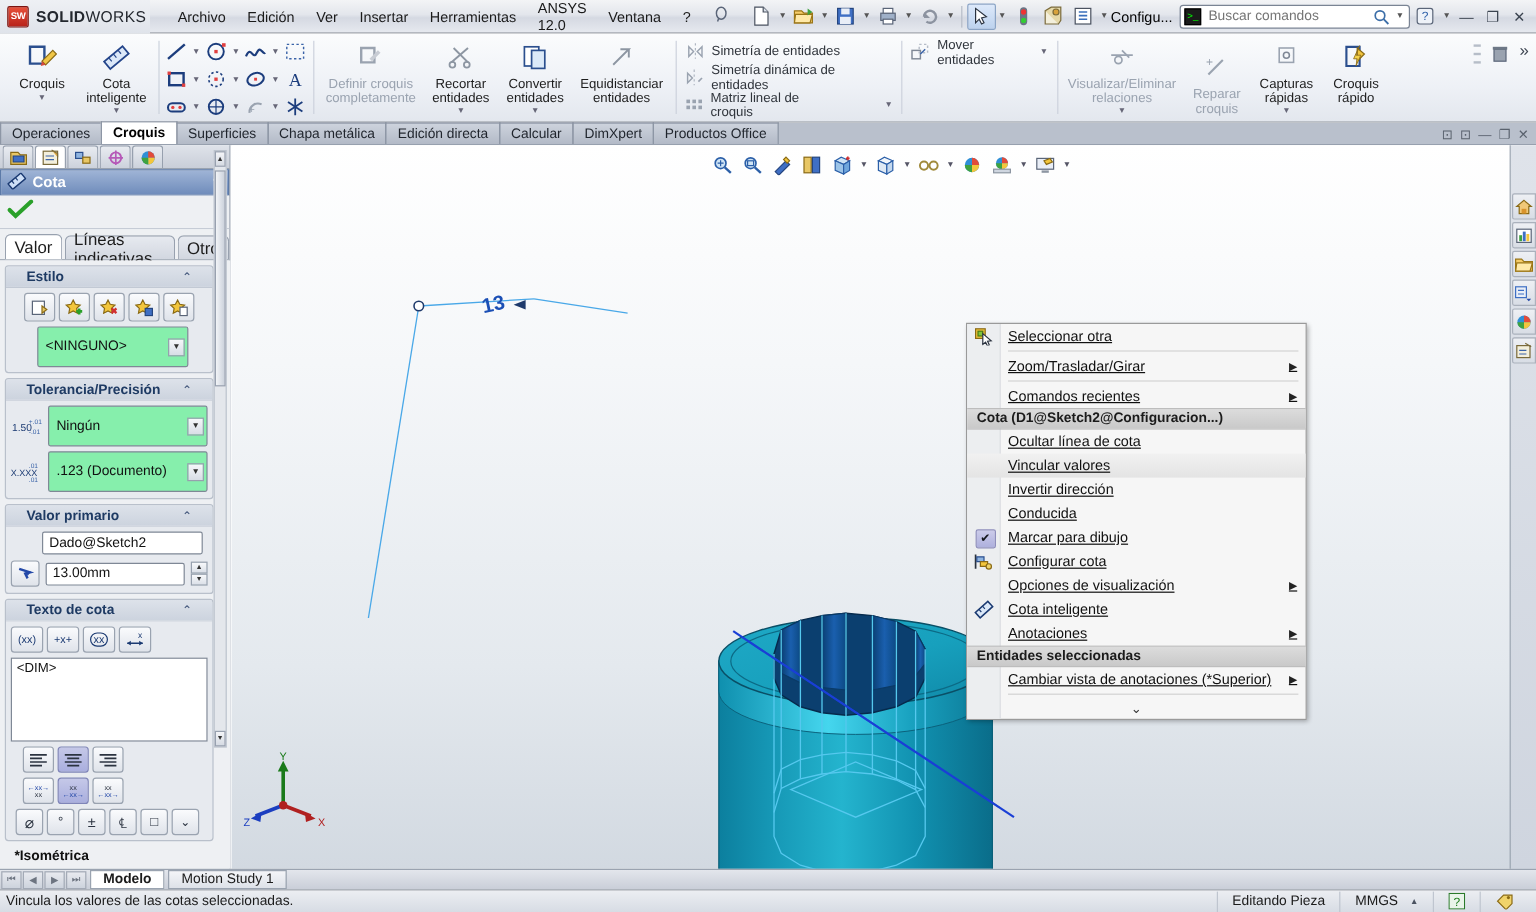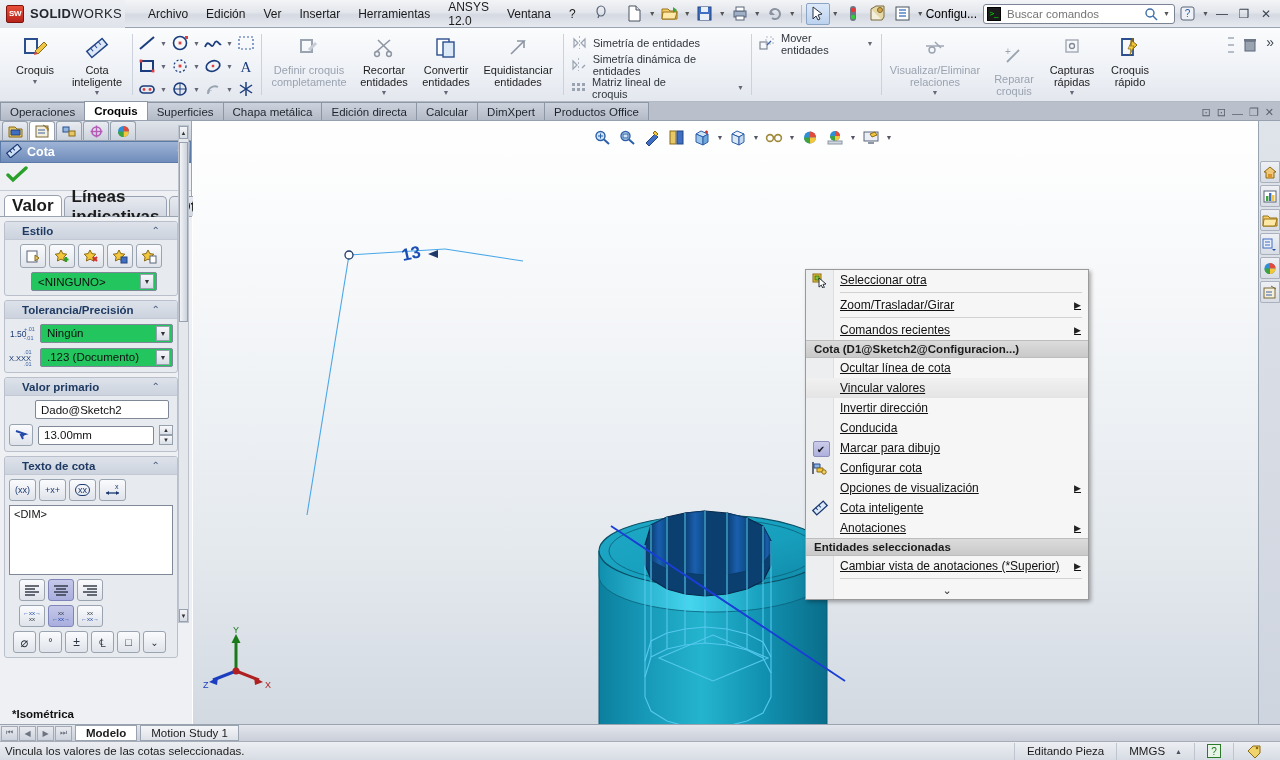--- a/index.html
+++ b/index.html
@@ -89,36 +89,36 @@
   .pmtab { width:26px;height:19px; display:flex;align-items:center;justify-content:center;
     background:linear-gradient(to bottom,#e9ecf1,#ccd2dc); border:1px solid #97a0ae; border-bottom:none; border-radius:3px 3px 0 0;}
   .pmtab.active{ background:#fff; }
   .pm-title { height:22px; background:linear-gradient(to bottom,#9fb4d6,#6f8cbb);
     border:1px solid #5c7aa8; display:flex; align-items:center; gap:5px; padding:0 5px; }
   .pm-title .ttl { font-size:12.5px; font-weight:bold; color:#fff; flex:1;}
   .pm-title .qm { color:#fff; font-weight:bold; font-size:13px; }
   .pm-ok { height:28px; display:flex; align-items:center; padding-left:6px; background:#eef0f3; border-bottom:1px solid #c6ccd6;}
   .pm-subtabs { height:26px; display:flex; align-items:flex-end; gap:2px; padding-left:4px;
      background:#eef0f3; border-bottom:1px solid #9aa3b0;}
-  .pst { height:20px; padding:0 7px; font-size:17px; color:#1c1c1c;
+  .pst { height:20px; padding:0 7px; font-size:14px; color:#1c1c1c;
      background:linear-gradient(to bottom,#e7eaf0,#d2d7e0); border:1px solid #98a1af; border-bottom:none;
-     border-radius:5px 5px 0 0; display:flex; align-items:center;font-weight:bold;}
+     border-radius:5px 5px 0 0; display:flex; align-items:center;}
   .pst.active{ background:#fff; height:21px; }
   .pm-body { position:absolute; left:0; top:96px; width:192px; height:507px; overflow:hidden; background:#eef0f3;}
   .panel { margin:4px 14px 4px 4px; background:#e7eaef; border:1px solid #b9c0cb; border-radius:3px;}
   .panel-h { height:18px; display:flex; align-items:center; padding:0 17px;
      background:linear-gradient(to bottom,#dde2ea,#ccd3de); border-bottom:1px solid #c2c9d4;
      border-radius:2px 2px 0 0;}
   .panel-h .pt { font-size:11.5px; font-weight:bold; color:#1e3a63; flex:1;}
   .panel-h .chev { color:#41557a; font-size:10px; }
   .panel-c { padding:4px; }
   .star-row { display:flex; justify-content:center; gap:3px; margin-bottom:4px;}
   .sbtn { width:26px;height:24px; border:1px solid #9aa3b0; border-radius:3px;
      background:linear-gradient(to bottom,#fafbfd,#dfe3ea); display:flex;align-items:center;justify-content:center;}
-  .combo { height:19px; background:#22c55e; border:1px solid #7f8896; border-radius:2px;
+  .combo { height:34px; background:#86efac; border:1px solid #7f8896; border-radius:2px;
      display:flex; align-items:center; padding:0 2px 0 6px; font-size:11.5px; color:#111;}
   .combo .cv { flex:1; }
   .combo .ca { width:14px;height:15px; display:flex;align-items:center;justify-content:center;
      background:linear-gradient(to bottom,#f6f7fa,#d8dde6); border:1px solid #97a0ae; font-size:7px; color:#333;}
   .row-ic { display:flex; align-items:center; gap:5px; margin-bottom:4px;}
   .row-ic .icbox { width:26px; display:flex; justify-content:center;}
   .row-ic .combo { flex:1; }
   .txtin { height:19px; background:#fff; border:1px solid #7f8896; border-radius:2px;
      font-size:11.5px; color:#111; display:flex; align-items:center; padding:0 5px;}
   .spinbtns { width:14px; height:20px; display:flex; flex-direction:column; }

